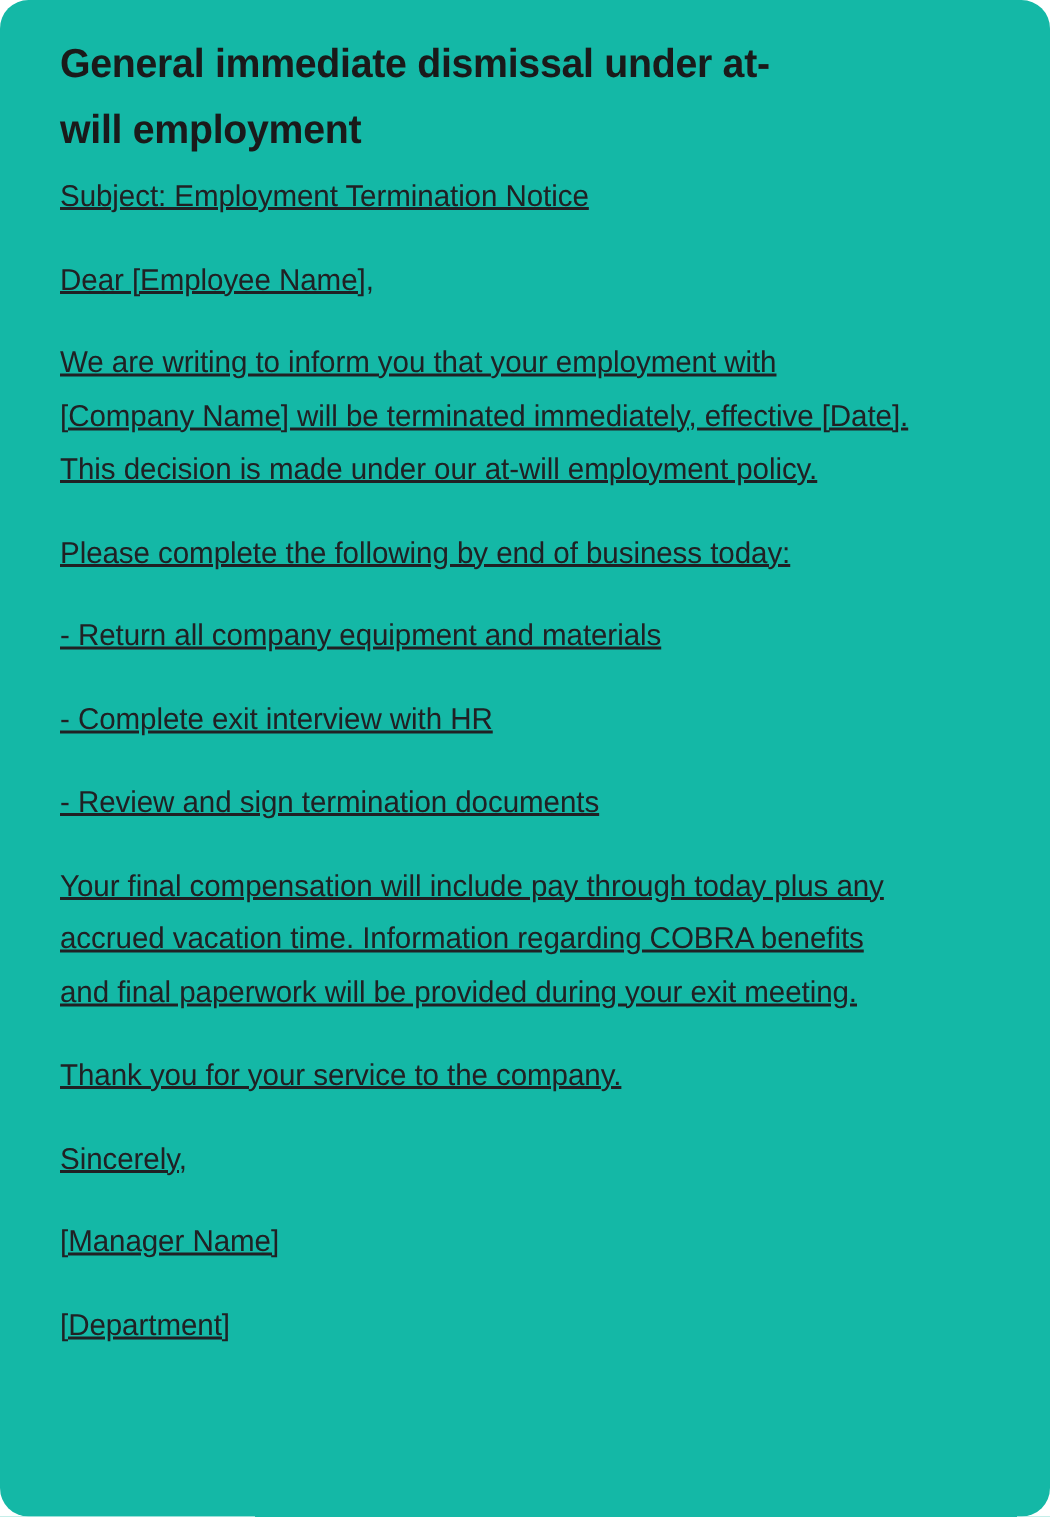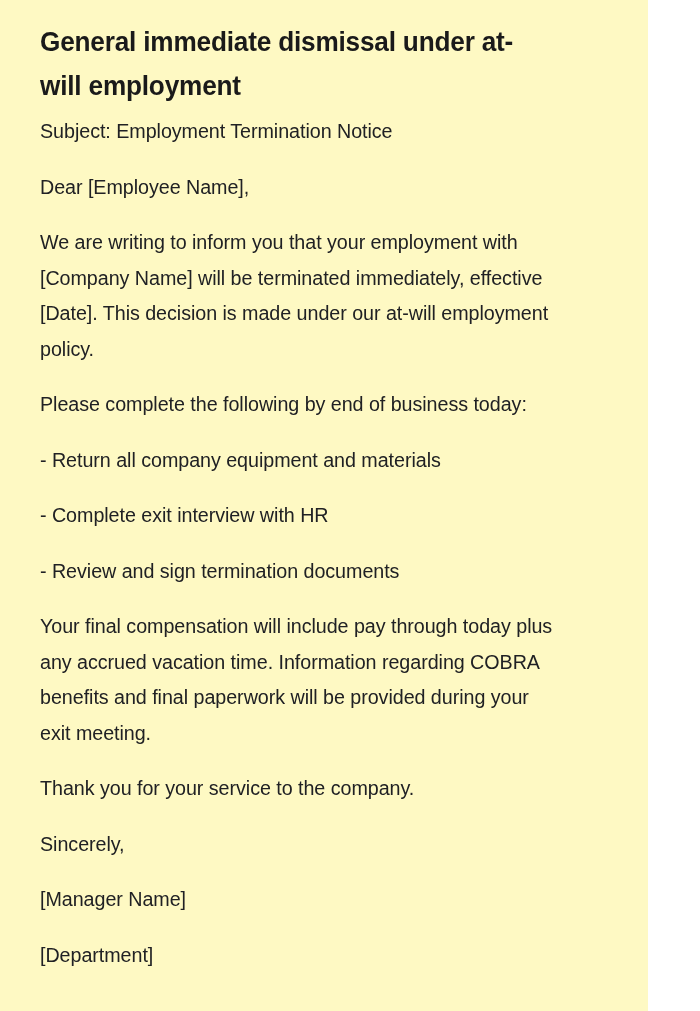--- a/index.html
+++ b/index.html
@@ -10,38 +10,40 @@
   body {
     width: 700px;
     height: 1011px;
     overflow: hidden;
     font-family: "Liberation Sans", "DejaVu Sans", sans-serif;
     color: #202124;
     -webkit-font-smoothing: antialiased;
   }
   .page {
     box-sizing: border-box;
-    width: 648px;
+    width: 700px;
     min-height: 1011px;
-    background: #fef9c3;
+    background: #14b8a6;
     padding: 20px 80px 24px 40px;
+    border-radius: 19px;
   }
   .doc-title {
     font-size: 27px;
     font-weight: bold;
     line-height: 44px;
     letter-spacing: -0.2px;
     margin: 0 0 6px 0;
     color: #1a1a1a;
     max-width: 520px;
     transform: scaleX(0.97);
     transform-origin: left top;
   }
   .body-block {
     max-width: 583px;
+    text-decoration: underline;
   }
   .para {
     font-size: 20px;
     line-height: 35.5px;
     margin: 0 0 20px 0;
     color: #202124;
     font-weight: normal;
     letter-spacing: -0.05px;
     transform: scaleX(0.985);
     transform-origin: left top;

